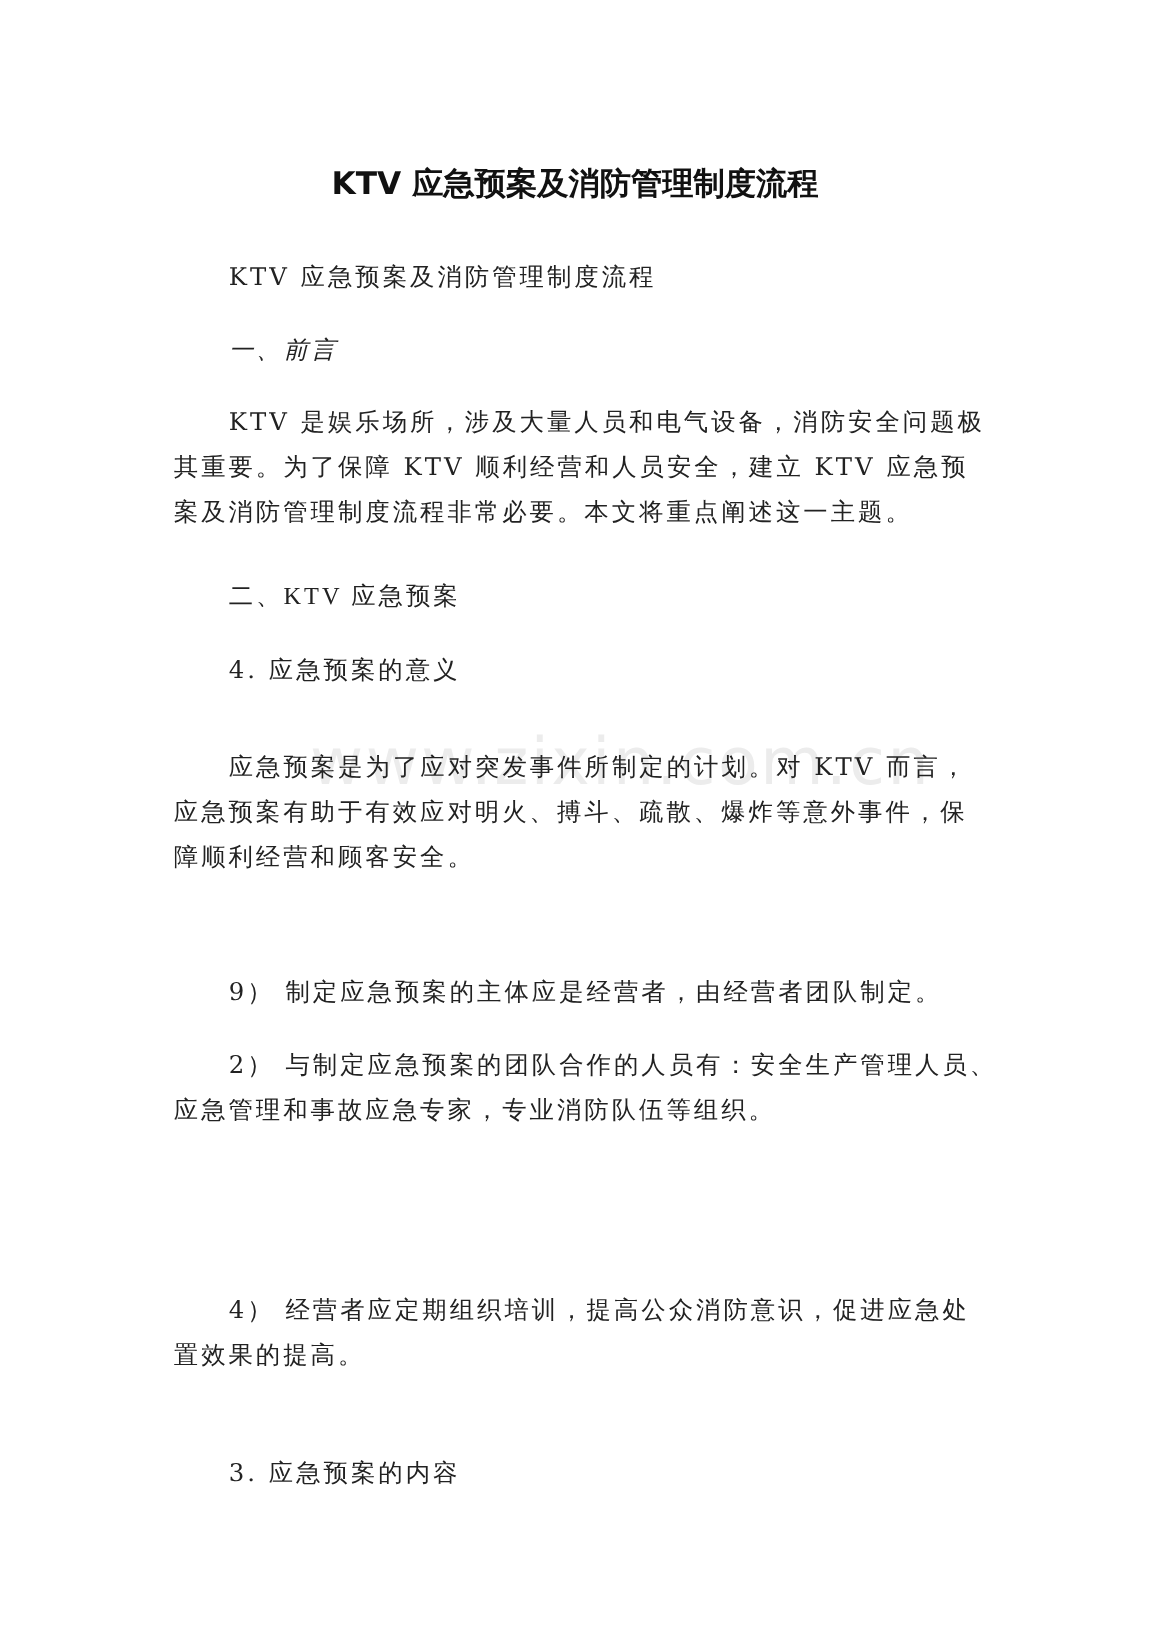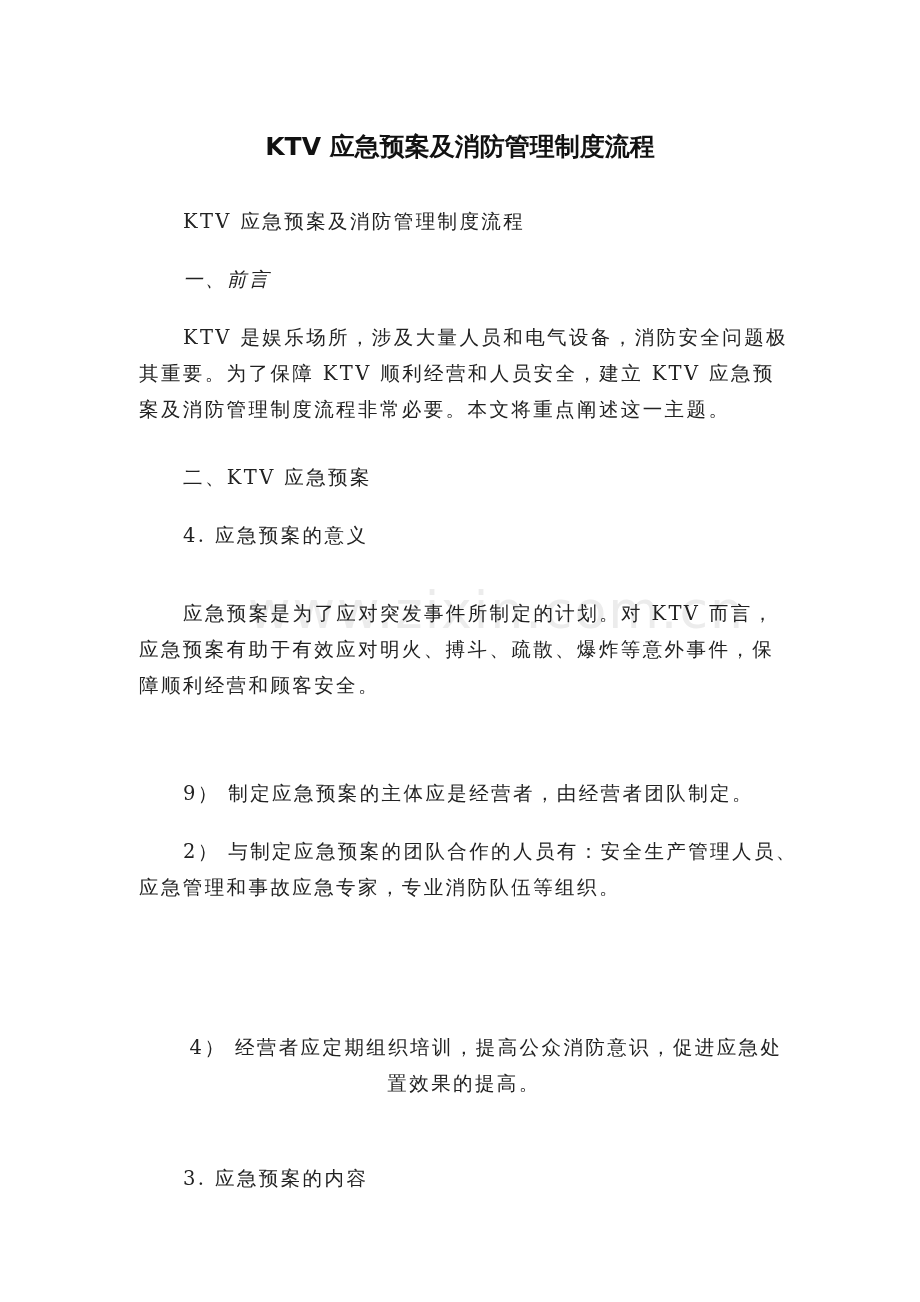--- a/index.html
+++ b/index.html
@@ -32,20 +32,20 @@
 <body>
 
 <div class="page">
   <div class="watermark">www.zixin.com.cn</div>
 
   <div class="title">KTV 应急预案及消防管理制度流程</div>
 
   <p class="para" style="top:204px;">KTV 应急预案及消防管理制度流程</p>
   <p class="para" style="top:262px;font-style:italic;">一、前言</p>
   <p class="para" style="top:320px;">KTV 是娱乐场所，涉及大量人员和电气设备，消防安全问题极其重要。为了保障 KTV 顺利经营和人员安全，建立 KTV 应急预案及消防管理制度流程非常必要。本文将重点阐述这一主题。</p>
-  <p class="para" style="top:460px;">二、KTV 应急预案</p>
+  <p class="para" style="top:460px;font-family:Liberation Serif, serif;">二、KTV 应急预案</p>
   <p class="para" style="top:518px;">4. 应急预案的意义</p>
   <p class="para" style="top:596px;">应急预案是为了应对突发事件所制定的计划。对 KTV 而言，应急预案有助于有效应对明火、搏斗、疏散、爆炸等意外事件，保障顺利经营和顾客安全。</p>
   <p class="para" style="top:776px;">9） 制定应急预案的主体应是经营者，由经营者团队制定。</p>
   <p class="para wide" style="top:834px;">2） 与制定应急预案的团队合作的人员有：安全生产管理人员、应急管理和事故应急专家，专业消防队伍等组织。</p>
-  <p class="para" style="top:1030px;text-align:center;">4） 经营者应定期组织培训，提高公众消防意识，促进应急处置效果的提高。</p>
+  <p class="para" style="top:1030px;">4） 经营者应定期组织培训，提高公众消防意识，促进应急处置效果的提高。</p>
   <p class="para" style="top:1130px;margin-top:31px;">3. 应急预案的内容</p>
 </div>
 
 </body></html>

